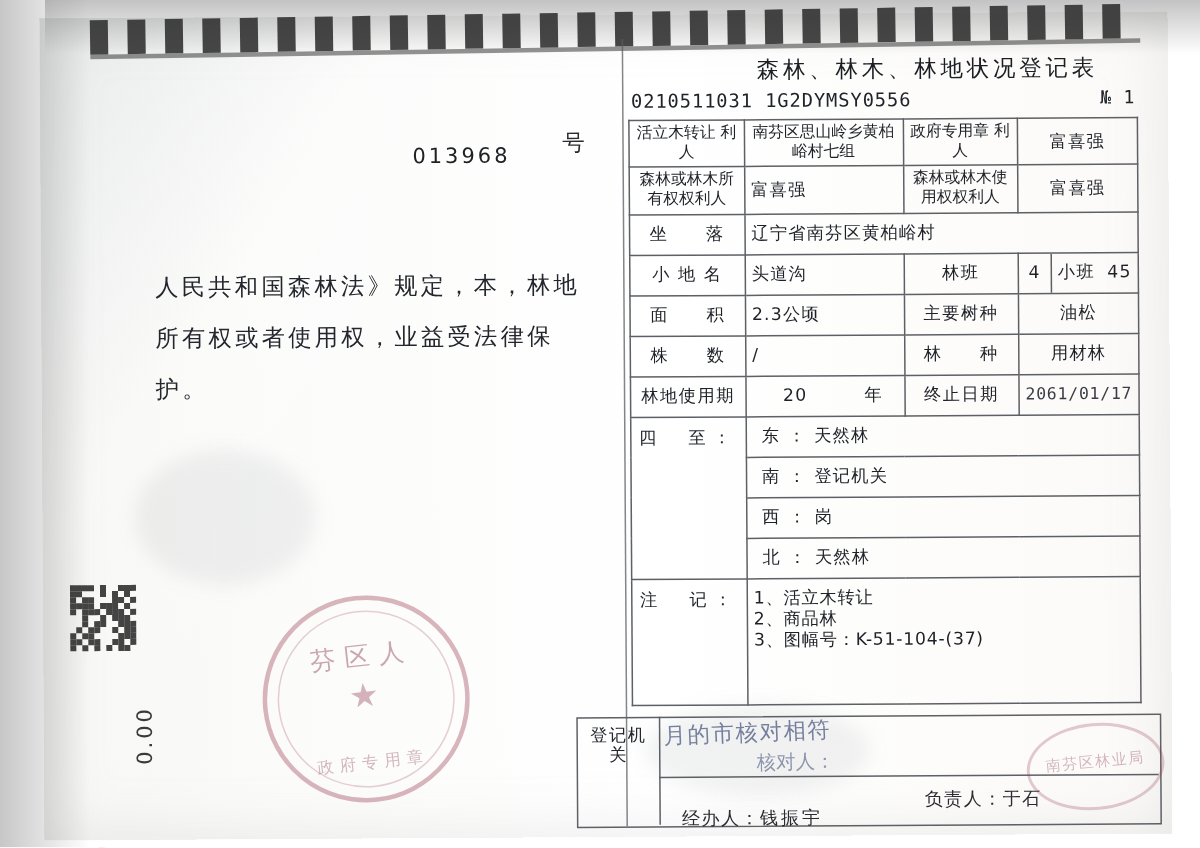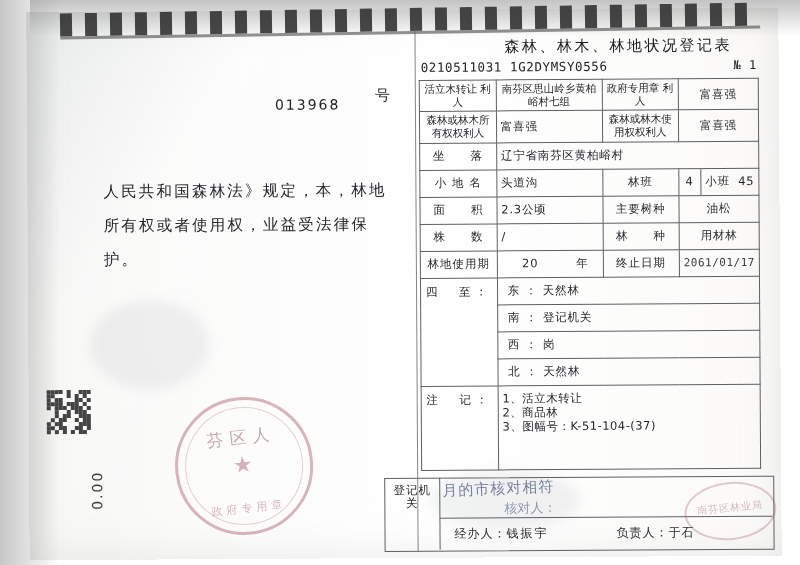--- a/index.html
+++ b/index.html
@@ -355,21 +355,21 @@
     left: 6px; top: 6px;
     width: 44px;
     font-size: 11.5px;
     line-height: 13px;
     text-align: center;
     letter-spacing: 1px;
     color: #23262b;
   }
   .bb-officer {
     position: absolute;
-    left: 70px; top: 48px;
+    left: 70px; top: 60px;
     font-size: 12px;
     letter-spacing: 1px;
   }
   .bb-officer .name {
     letter-spacing: 2px;
   }
   .bb-principal {
     position: absolute;
     left: 232px; top: 48px;
     font-size: 12px;

